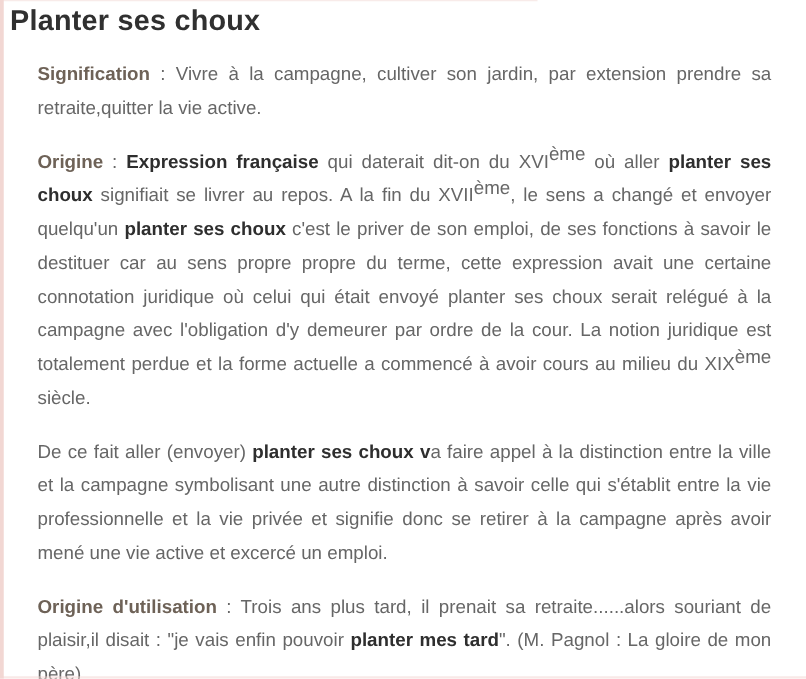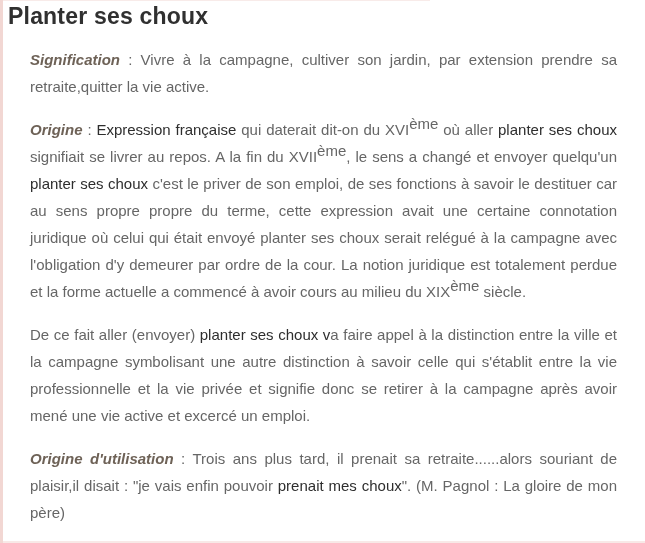--- a/index.html
+++ b/index.html
@@ -49,37 +49,37 @@
     margin:0 28px 0 30px;
   }
   p.para{
     margin:0 0 16px 0;
     font-size:15px;
     line-height:27px;
     text-align:justify;
     color:var(--c-body);
   }
   .seg-normal{color:var(--c-body);}
-  .seg-bold{font-weight:normal;color:var(--c-bold);}
-  .seg-label{font-weight:bold;font-style:italic;color:var(--c-label);margin-top:12px;}
+  .seg-bold{font-weight:bold;color:var(--c-bold);}
+  .seg-label{font-weight:bold;color:var(--c-label);margin-top:12px;}
   sup.seg-sup{
     font-size:15px;
     line-height:0;
     vertical-align:super;
   }
 </style>
 </head>
 <body>
 
 <div class="page">
   <div class="edge-top"></div>
   <div class="edge-left"></div>
   <div class="edge-bottom"></div>
 
   <h1 class="page-title">Planter ses choux</h1>
 
   <div class="content" id="article-body">
       <p class="para"><span class="seg-label">Signification</span><span class="seg-normal"> : Vivre à la campagne, cultiver son jardin, par extension prendre sa retraite,quitter la vie active.</span></p>
       <p class="para"><span class="seg-label">Origine</span><span class="seg-normal"> : </span><span class="seg-bold">Expression française</span><span class="seg-normal"> qui daterait dit-on du XVI</span><sup class="seg-sup">ème</sup><span class="seg-normal"> où aller </span><span class="seg-bold">planter ses choux</span><span class="seg-normal"> signifiait se livrer au repos. A la fin du XVII</span><sup class="seg-sup">ème</sup><span class="seg-normal">, le sens a changé et envoyer quelqu'un </span><span class="seg-bold">planter ses choux</span><span class="seg-normal"> c'est le priver de son emploi, de ses fonctions à savoir le destituer car  au sens propre propre du terme, cette expression avait une certaine connotation juridique où celui qui était envoyé planter ses choux serait relégué à la campagne avec l'obligation d'y demeurer par ordre de la cour. La notion juridique est totalement perdue et la forme actuelle a commencé à avoir cours au milieu du XIX</span><sup class="seg-sup">ème</sup><span class="seg-normal"> siècle.</span></p>
       <p class="para"><span class="seg-normal">De ce fait aller (envoyer) </span><span class="seg-bold">planter ses choux v</span><span class="seg-normal">a faire appel à la distinction entre la ville et la campagne symbolisant une autre distinction à savoir celle qui s'établit entre la vie professionnelle et la vie privée et signifie donc se retirer à la campagne après avoir mené une vie active et excercé un emploi.</span></p>
-      <p class="para"><span class="seg-label">Origine d'utilisation</span><span class="seg-normal"> : Trois ans plus tard, il prenait sa retraite......alors souriant de plaisir,il disait : "je vais enfin pouvoir </span><span class="seg-bold">prenait mes choux</span><span class="seg-normal">". (M. Pagnol : La gloire de mon père)</span></p>
+      <p class="para"><span class="seg-label">Origine d'utilisation</span><span class="seg-normal"> : Trois ans plus tard, il prenait sa retraite......alors souriant de plaisir,il disait : "je vais enfin pouvoir </span><span class="seg-bold">planter mes tard</span><span class="seg-normal">". (M. Pagnol : La gloire de mon père)</span></p>
     </div>
 </div>
 
 </body></html>

